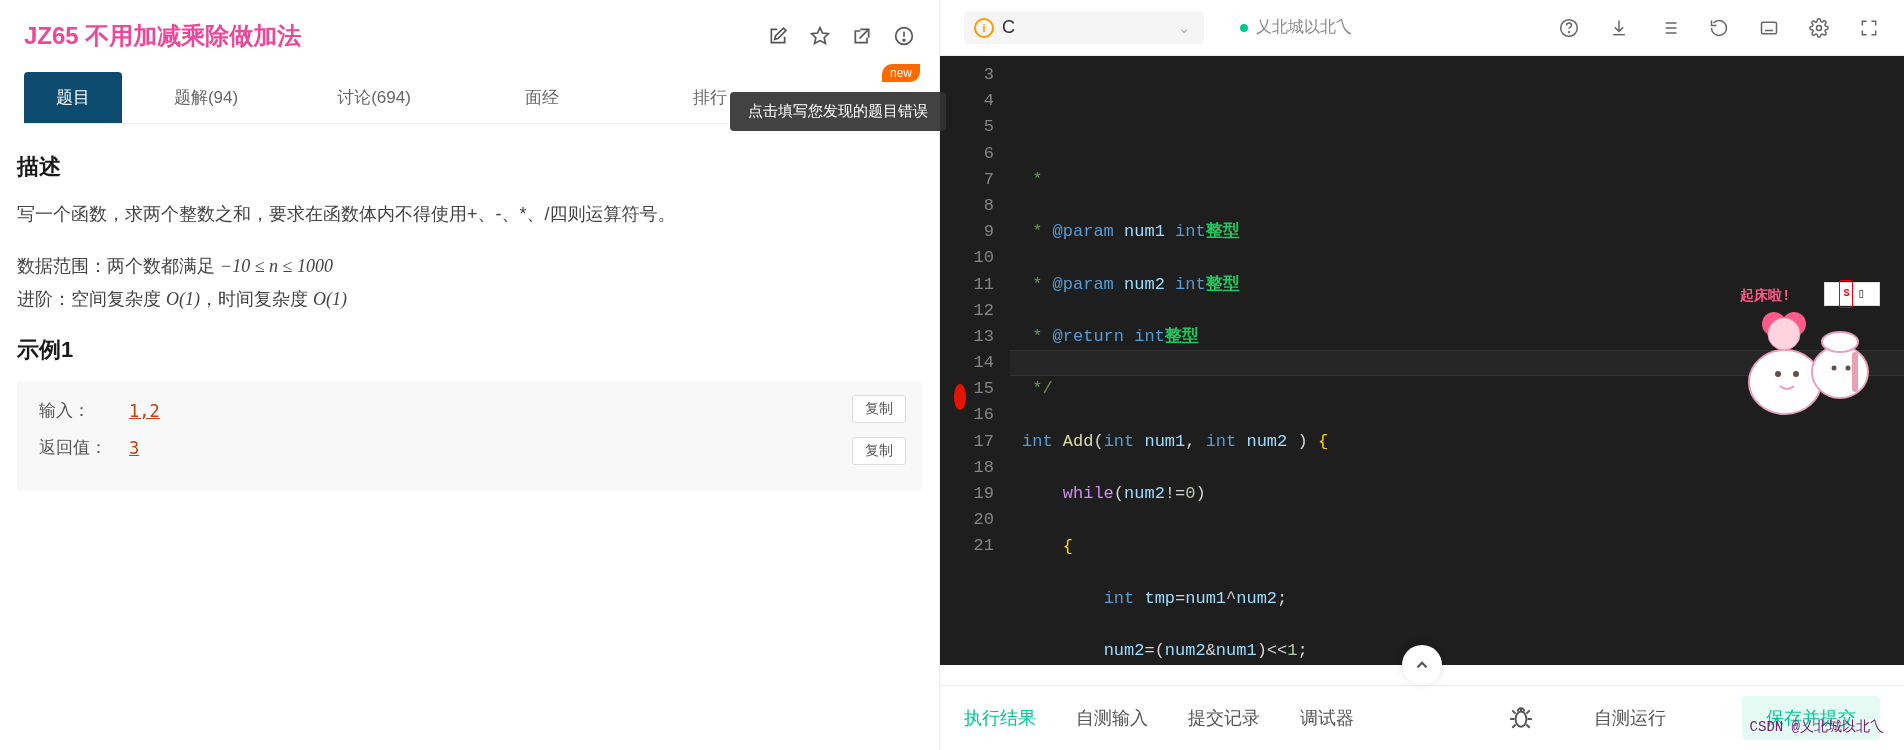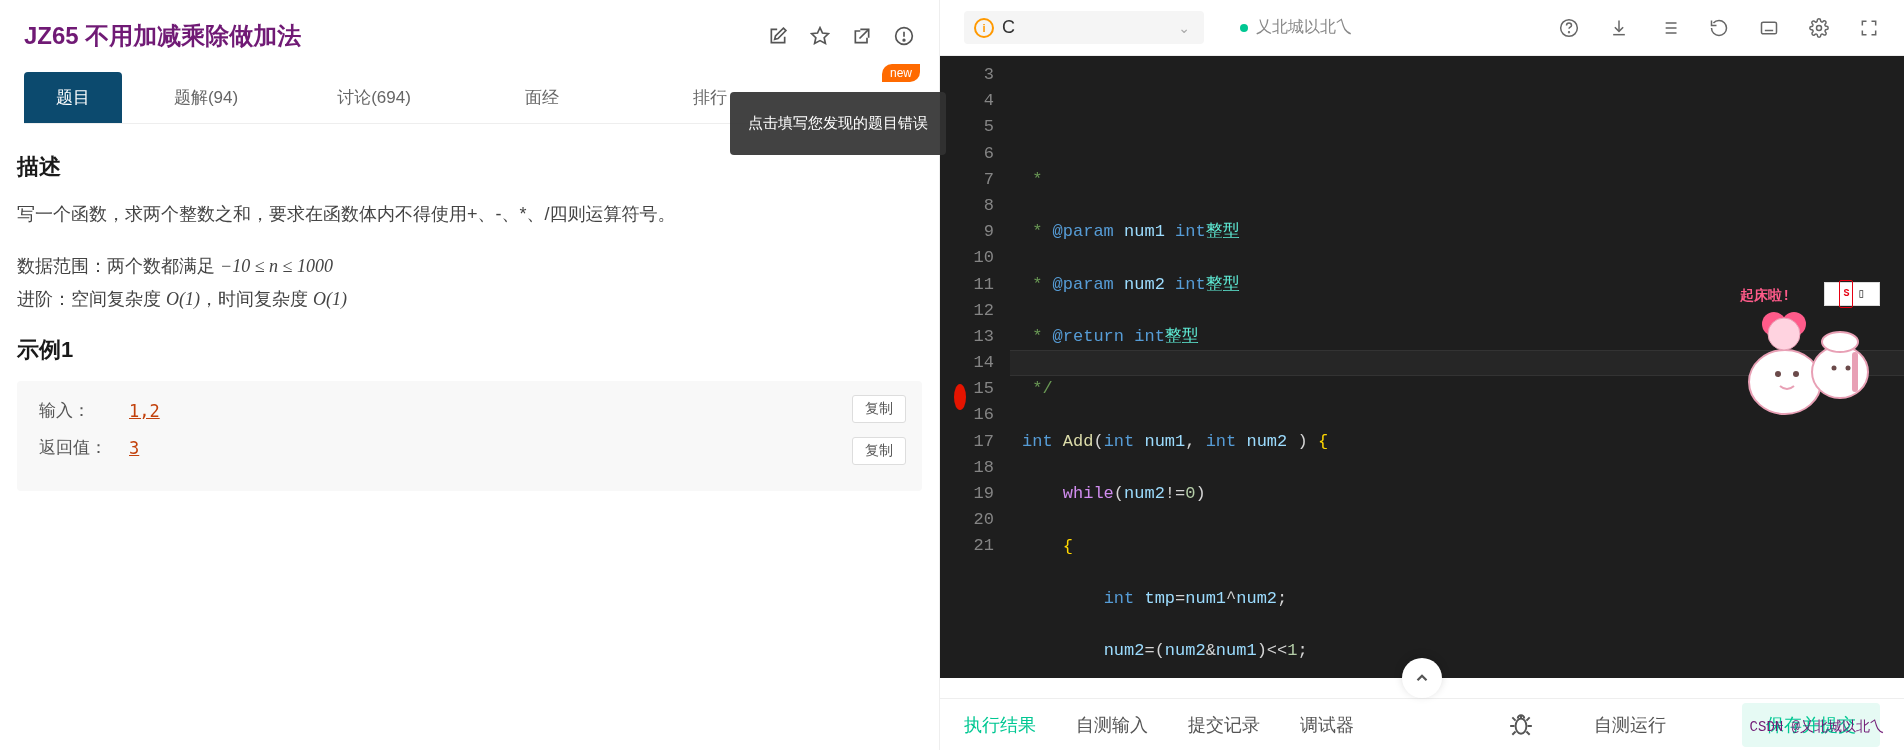--- a/index.html
+++ b/index.html
@@ -1,27 +1,27 @@
 <!DOCTYPE html>
 <html><head>
 <meta charset="utf-8">
 <style>
 * { margin: 0; padding: 0; box-sizing: border-box; }
 body { font-family: -apple-system, "PingFang SC", "Microsoft YaHei", sans-serif; font-size: 14px; color: #333; background: #fff; width: 1904px; height: 750px; overflow: hidden; display: flex; }
 .left-panel { width: 940px; height: 100%; display: flex; flex-direction: column; border-right: 1px solid #eee; position: relative; }
 .right-panel { flex: 1; height: 100%; display: flex; flex-direction: column; background: #fff; }
 .problem-header { padding: 20px 24px 12px; display: flex; align-items: center; justify-content: space-between; }
-.problem-title { font-size: 24px; font-weight: 700; color: #701a75; }
+.problem-title { font-size: 24px; font-weight: 700; color: #ec4899; }
 .header-actions { display: flex; gap: 20px; align-items: center; }
 .icon-btn { width: 22px; height: 22px; display: flex; align-items: center; justify-content: center; color: #555; cursor: pointer; }
 .icon-btn svg { width: 20px; height: 20px; }
 .tabs { display: flex; border-bottom: 1px solid #eee; margin: 8px 24px 0; position: relative; }
 .tab { padding: 14px 0; margin-right: 48px; font-size: 17px; color: #666; cursor: pointer; text-align: center; min-width: 120px; }
 .tab.active { background: #0c4a6e; color: #fff; border-radius: 4px 4px 0 0; padding: 14px 32px; margin-right: 24px; min-width: auto; }
-.tooltip { position: absolute; top: 92px; left: 730px; background: rgba(50,50,50,.92); color: #fff; padding: 22px 18px; border-radius: 4px; font-size: 15px; white-space: nowrap; z-index: 5; }
+.tooltip { position: absolute; top: 92px; left: 730px; background: rgba(50,50,50,.92); color: #fff; padding: 10px 18px; border-radius: 4px; font-size: 15px; white-space: nowrap; z-index: 5; }
 .new-badge { position: absolute; top: 64px; left: 882px; background: #ff6a00; color: #fff; font-size: 12px; padding: 2px 8px; border-radius: 10px 0 10px 0; z-index: 6; }
 .content { flex: 1; overflow-y: auto; padding: 20px 17px; position: relative; }
 .content::-webkit-scrollbar { width: 12px; }
 .content::-webkit-scrollbar-thumb { background: #ddd; border-radius: 6px; }
 .desc-h { font-size: 22px; font-weight: 700; margin: 8px 0 16px; color: #1a1a1a; }
 .desc-p { font-size: 18px; line-height: 1.8; color: #444; margin-bottom: 20px; }
 .math { font-style: italic; font-family: "Times New Roman", serif; }
 .example-box { background: #f8f8f8; border-radius: 4px; padding: 18px 22px; margin-top: 10px; position: relative; }
 .ex-row { display: flex; align-items: center; margin-bottom: 14px; font-size: 17px; }
 .ex-row:last-child { margin-bottom: 0; }
@@ -49,24 +49,24 @@
 .code-line { height: 26.2px; }
 .hl-line { position: absolute; left: 0; right: 0; top: 294px; height: 26.2px; background: rgba(255,255,255,.04); border-top: 1px solid #333; border-bottom: 1px solid #333; }
 .c-com { color: #6a9955; }
 .c-kw { color: #569cd6; }
 .c-func { color: #dcdcaa; }
 .c-var { color: #9cdcfe; }
 .c-type { color: #569cd6; }
 .c-num { color: #b5cea8; }
 .c-brace { color: #ffd700; }
 .c-pink { color: #d18def; }
-.c-han { color: #5eead4; }
+.c-han { color: #22c55e; font-weight: bold; }
 .split-handle { display: flex; justify-content: center; }
 .circle-up { width: 40px; height: 40px; border-radius: 50%; background: #fff; box-shadow: 0 -2px 8px rgba(0,0,0,.15); display: flex; align-items: center; justify-content: center; margin-top: -20px; cursor: pointer; z-index: 3; position: relative; }
-.footer-tabs { height: 52px; background: #fff; display: flex; align-items: center; padding: 0 24px; gap: 40px; font-size: 18px; position: relative; border-top: 1px solid #eee; }
+.footer-tabs { height: 65px; background: #fff; display: flex; align-items: center; padding: 0 24px; gap: 40px; font-size: 18px; position: relative; border-top: 1px solid #eee; }
 .ftab { color: #555; cursor: pointer; }
 .ftab.active { color: #00c792; font-weight: 500; }
 .ftab-spacer { flex: 1; }
 .bug-icon { width: 26px; height: 26px; color: #555; }
 .run-btn { padding: 8px 20px; font-size: 18px; color: #555; background: #fff; border: none; cursor: pointer; }
 .submit-btn { padding: 10px 24px; font-size: 18px; color: #00c792; background: #e6faf4; border: none; border-radius: 4px; cursor: pointer; margin-left: 16px; }
 .watermark { position: absolute; right: 20px; bottom: 14px; color: #701a75; font-size: 14px; z-index: 4; font-family: Liberation Mono, monospace; }
 .drag-dots { position: absolute; right: -6px; top: 380px; display: flex; flex-direction: column; gap: 3px; }
 .drag-dots span { width: 3px; height: 3px; background: #aaa; border-radius: 50%; }
 .mascot { position: absolute; right: 24px; top: 226px; width: 150px; height: 150px; z-index: 10; pointer-events: none; }

